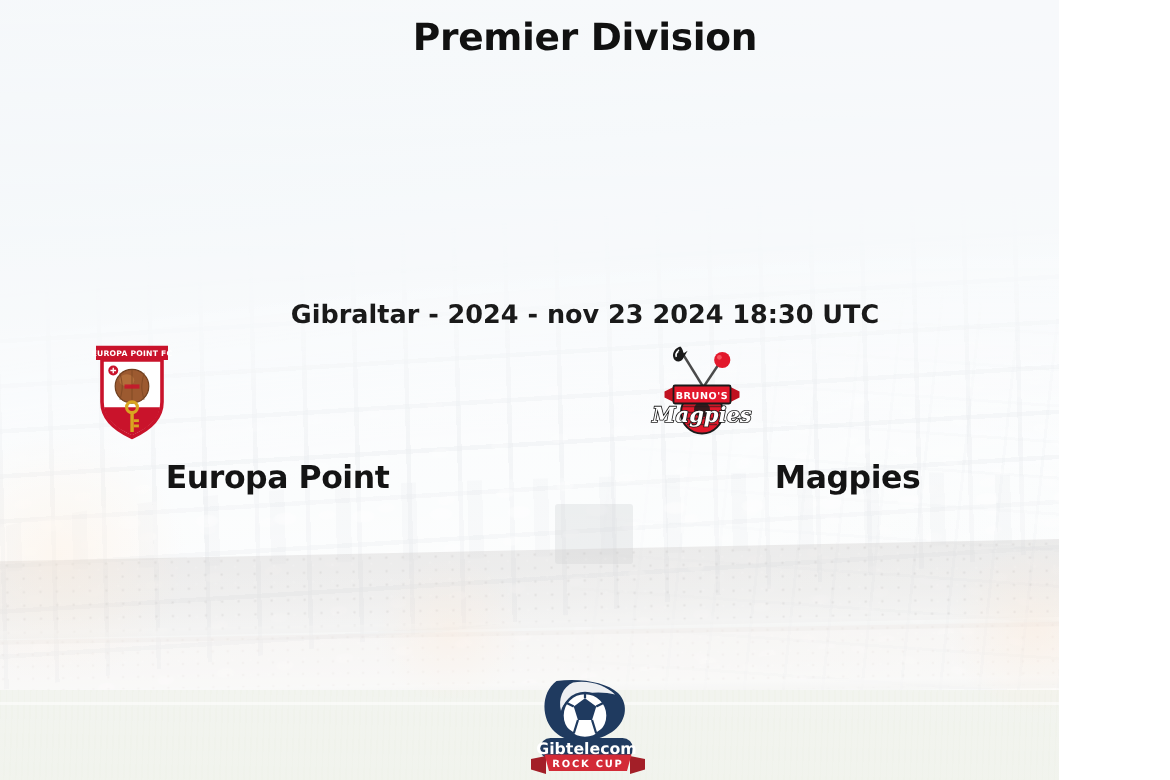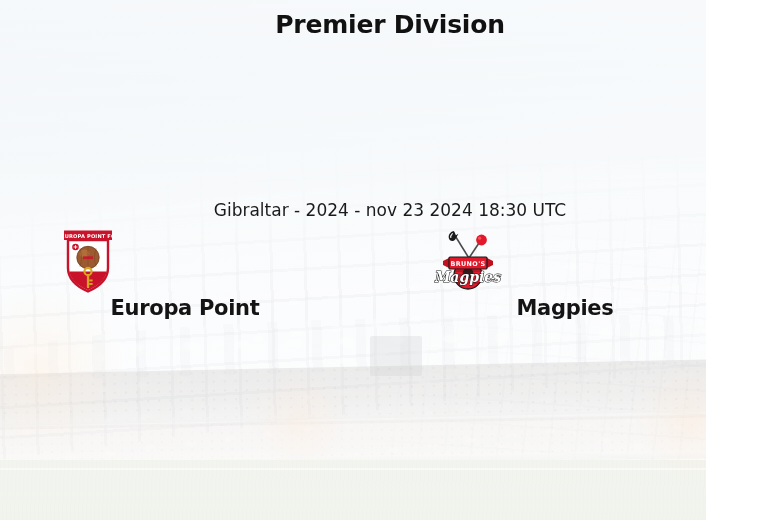--- a/index.html
+++ b/index.html
@@ -277,21 +277,21 @@
     letter-spacing: -0.2px;
   }
 
   .subtitle {
     position: absolute;
     left: 0;
     top: 200px;
     width: 780px;
     text-align: center;
     font-size: 17px;
-    font-weight: normal;
+    font-weight: bold;
     color: #1a1a1a;
   }
 
   .teams {
     position: absolute;
     left: 0;
     top: 228px;
     width: 780px;
     height: 100px;
   }
@@ -304,21 +304,21 @@
   .team.left  { left: 55px; }
   .team.right { left: 435px; }
 
   .crest-box {
     height: 66px;
     display: flex;
     align-items: flex-start;
     justify-content: flex-start;
   }
   .team-name {
-    margin-top: 2px;
+    margin-top: 12px;
     font-size: 21px;
     font-weight: bold;
     color: #141414;
     letter-spacing: -0.3px;
   }
 
   
   .comp-logo {
     position: absolute;
     left: 348px;
@@ -419,15 +419,37 @@
             <text x="33" y="37.8" text-anchor="middle" fill="#ffffff" font-family="'DejaVu Sans','Liberation Sans',sans-serif" font-size="6.4" font-weight="bold" letter-spacing="0.4">BRUNO'S</text>
 
             <text x="33" y="53.5" text-anchor="middle" fill="#ffffff" font-family="'DejaVu Serif','Liberation Serif',serif" font-size="14" font-style="italic" font-weight="bold" stroke="#1a1a1a" stroke-width="1.1" paint-order="stroke">Magpies</text>
           </svg>
         </div>
         <div class="team-name">Magpies</div>
       </div>
 
     </div>
 
+    <div class="comp-logo">
+      <svg width="88" height="68" viewBox="0 0 88 68">
+
+        <path d="M23 2 C40 0 56 3 64 10 C72 18 69 30 60 36 C48 44 30 44 22 36
+                 C13 28 12 10 23 2 Z" fill="#1f3a5f"></path>
+        <path d="M34 3 C45 1 56 5 62 11 C55 9 44 9 36 12 C30 14 27 18 26 22
+                 C24 14 27 6 34 3 Z" fill="#ffffff" opacity="0.92"></path>
+
+        <circle cx="42" cy="25" r="15" fill="#ffffff" stroke="#1f3a5f" stroke-width="1.6"></circle>
+        <path d="M42 13.5 L49.5 19 L46.7 28 L37.3 28 L34.5 19 Z" fill="#1f3a5f"></path>
+        <path d="M42 10 V13.5 M49.5 19 L54.5 16.5 M46.7 28 L49.5 37 M37.3 28 L34.5 37 M34.5 19 L29.5 16.5" stroke="#1f3a5f" stroke-width="1.5"></path>
+        <path d="M30 34 L34.5 37 M54 34 L49.5 37" stroke="#1f3a5f" stroke-width="1.3"></path>
+
+        <rect x="12" y="40" width="62" height="14" rx="7" fill="#1f3a5f"></rect>
+        <text x="43" y="50.4" text-anchor="middle" fill="#ffffff" font-family="'DejaVu Sans','Liberation Sans',sans-serif" font-size="10.5" font-weight="bold">Gibtelecom</text>
+
+        <path d="M6 54 L16 52 L16 64 L6 61 Z" fill="#a31f28"></path>
+        <path d="M82 54 L72 52 L72 64 L82 61 Z" fill="#a31f28"></path>
+        <path d="M15 51 H73 L70 62 H18 Z" fill="#d32b37"></path>
+        <text x="44" y="59.6" text-anchor="middle" fill="#ffffff" font-family="'DejaVu Sans','Liberation Sans',sans-serif" font-size="6.6" font-weight="bold" letter-spacing="1.2">ROCK CUP</text>
+      </svg>
+    </div>
 
   </div>
 </div>
 
 </body></html>

